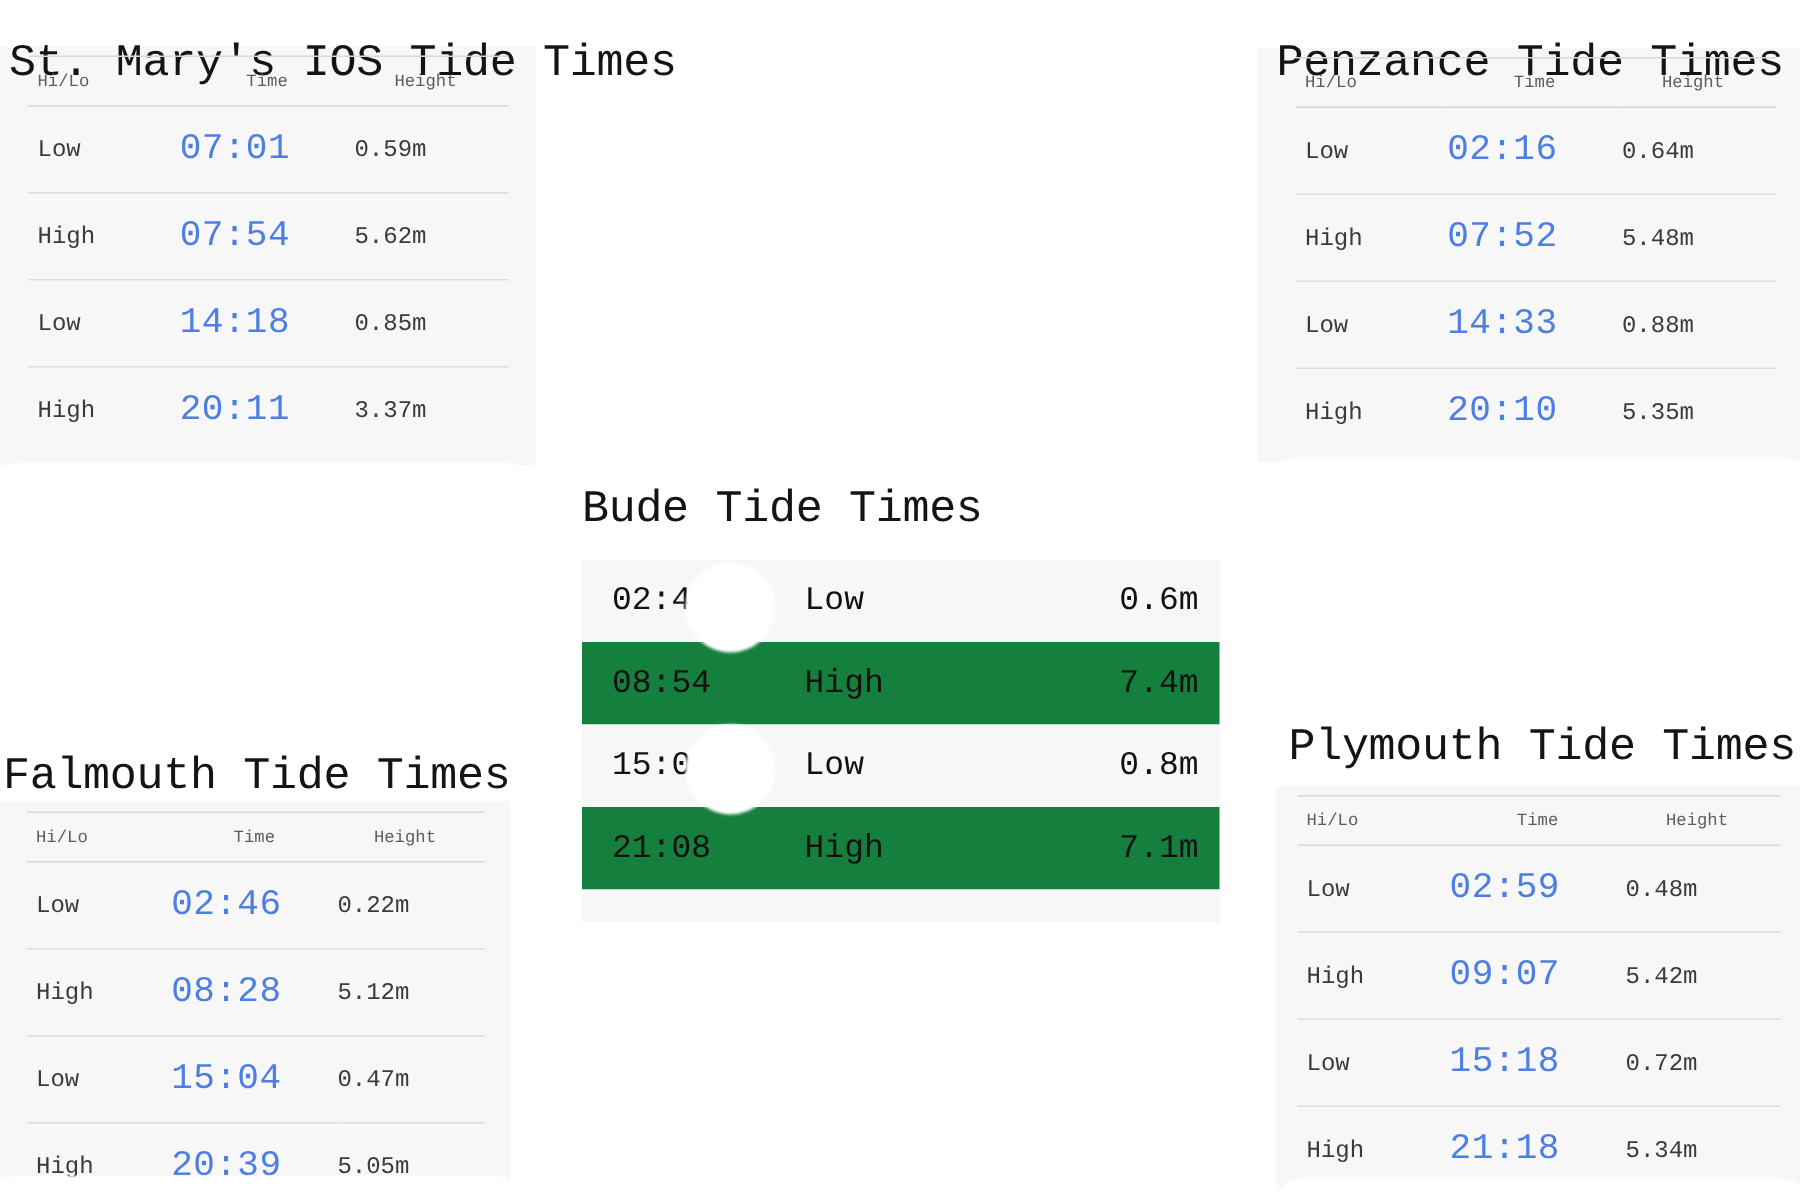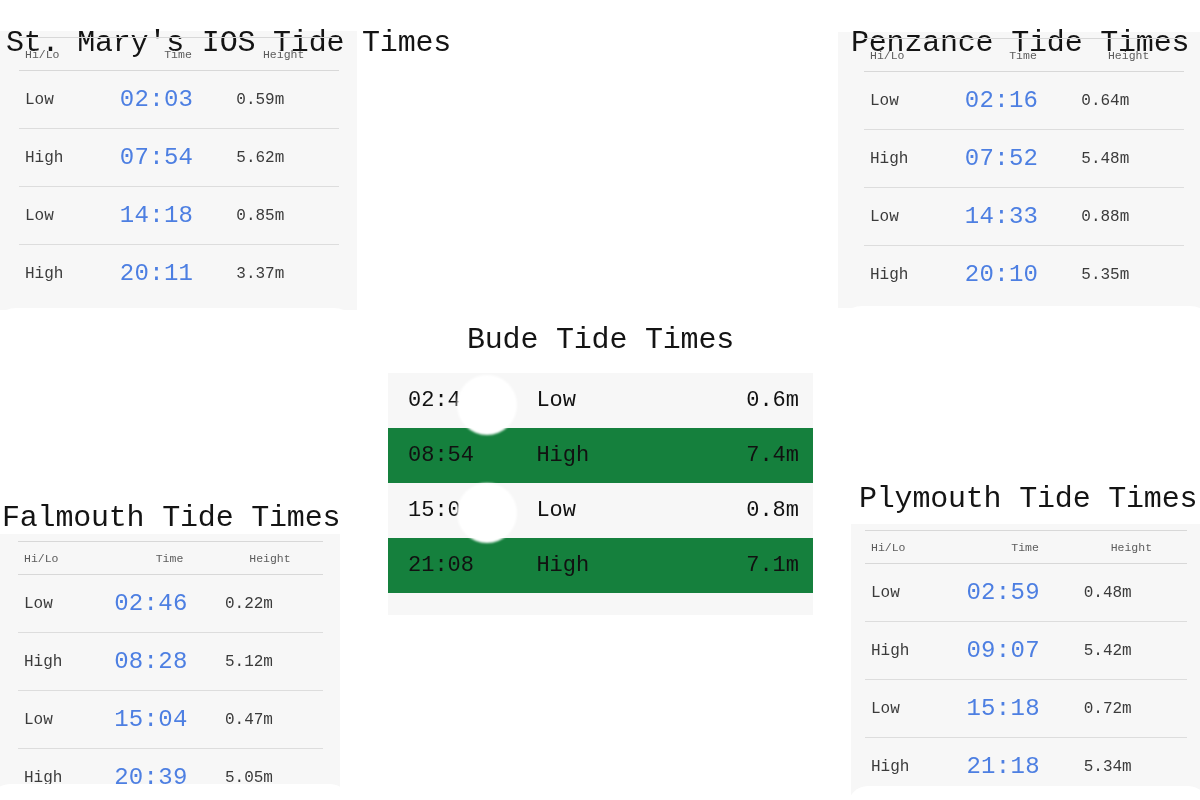--- a/index.html
+++ b/index.html
@@ -123,21 +123,21 @@
   #card-penzance {
     left: 838px; top: 32px; width: 362px; height: 276px;
   }
   #title-penzance { position: absolute; left: 13px; top: -4px; }
   #penzance-inner { position: absolute; left: 26px; top: 6px; width: 320px; }
 
   #card-bude {
     left: 388px; top: 311px; width: 425px; height: 302px; background: #ffffff;
   }
   #title-bude {
-    position: absolute; left: 0; top: 14px; width: 425px; text-align: center;
+    position: absolute; left: 0; top: 14px; width: 425px; 
   }
   #bude-inner { position: absolute; left: 0px; top: 62px; width: 425px; }
 
   #card-falmouth {
     left: 0px; top: 534px; width: 340px; height: 266px;
   }
   #title-falmouth { position: absolute; left: 2px; top: -31px; }
   #falmouth-inner { position: absolute; left: 18px; top: 7px; width: 305px; }
 
   #card-plymouth {
@@ -156,21 +156,21 @@
       <thead>
         <tr>
           <th class="col-hilo">Hi/Lo</th>
           <th class="col-time">Time</th>
           <th class="col-height">Height</th>
         </tr>
       </thead>
       <tbody>
         <tr>
           <td class="col-hilo   cell-hilo">Low</td>
-          <td class="col-time   cell-time">02:03</td>
+          <td class="col-time   cell-time">07:01</td>
           <td class="col-height cell-height">0.59m</td>
         </tr>
         <tr>
           <td class="col-hilo   cell-hilo">High</td>
           <td class="col-time   cell-time">07:54</td>
           <td class="col-height cell-height">5.62m</td>
         </tr>
         <tr>
           <td class="col-hilo   cell-hilo">Low</td>
           <td class="col-time   cell-time">14:18</td>

